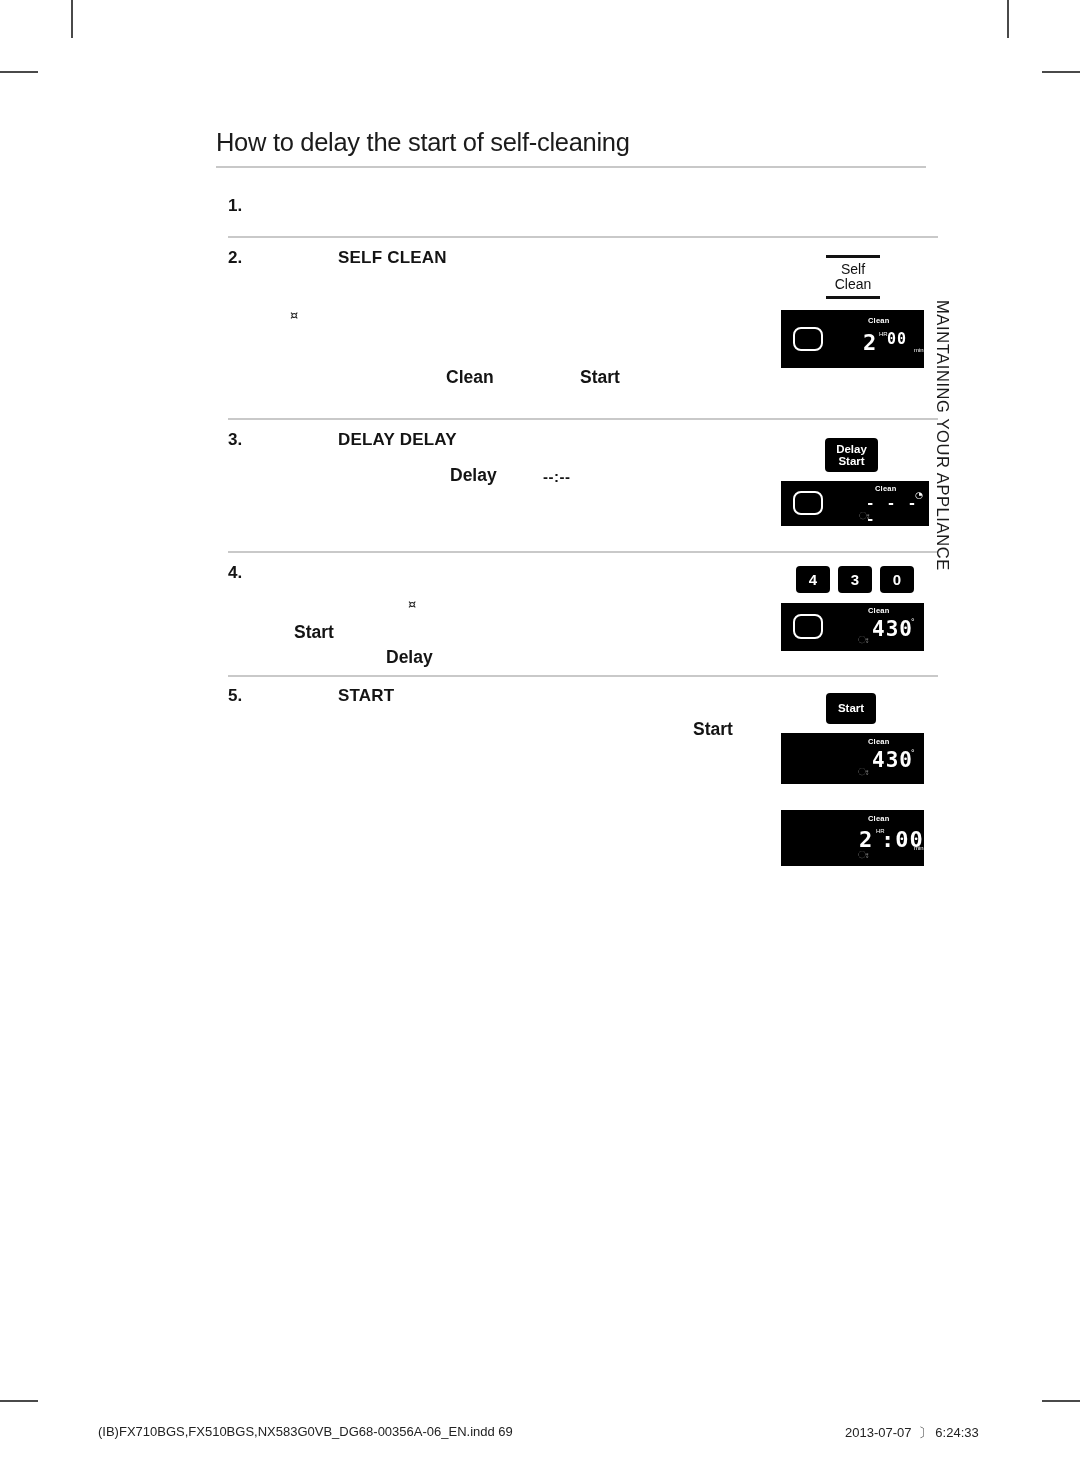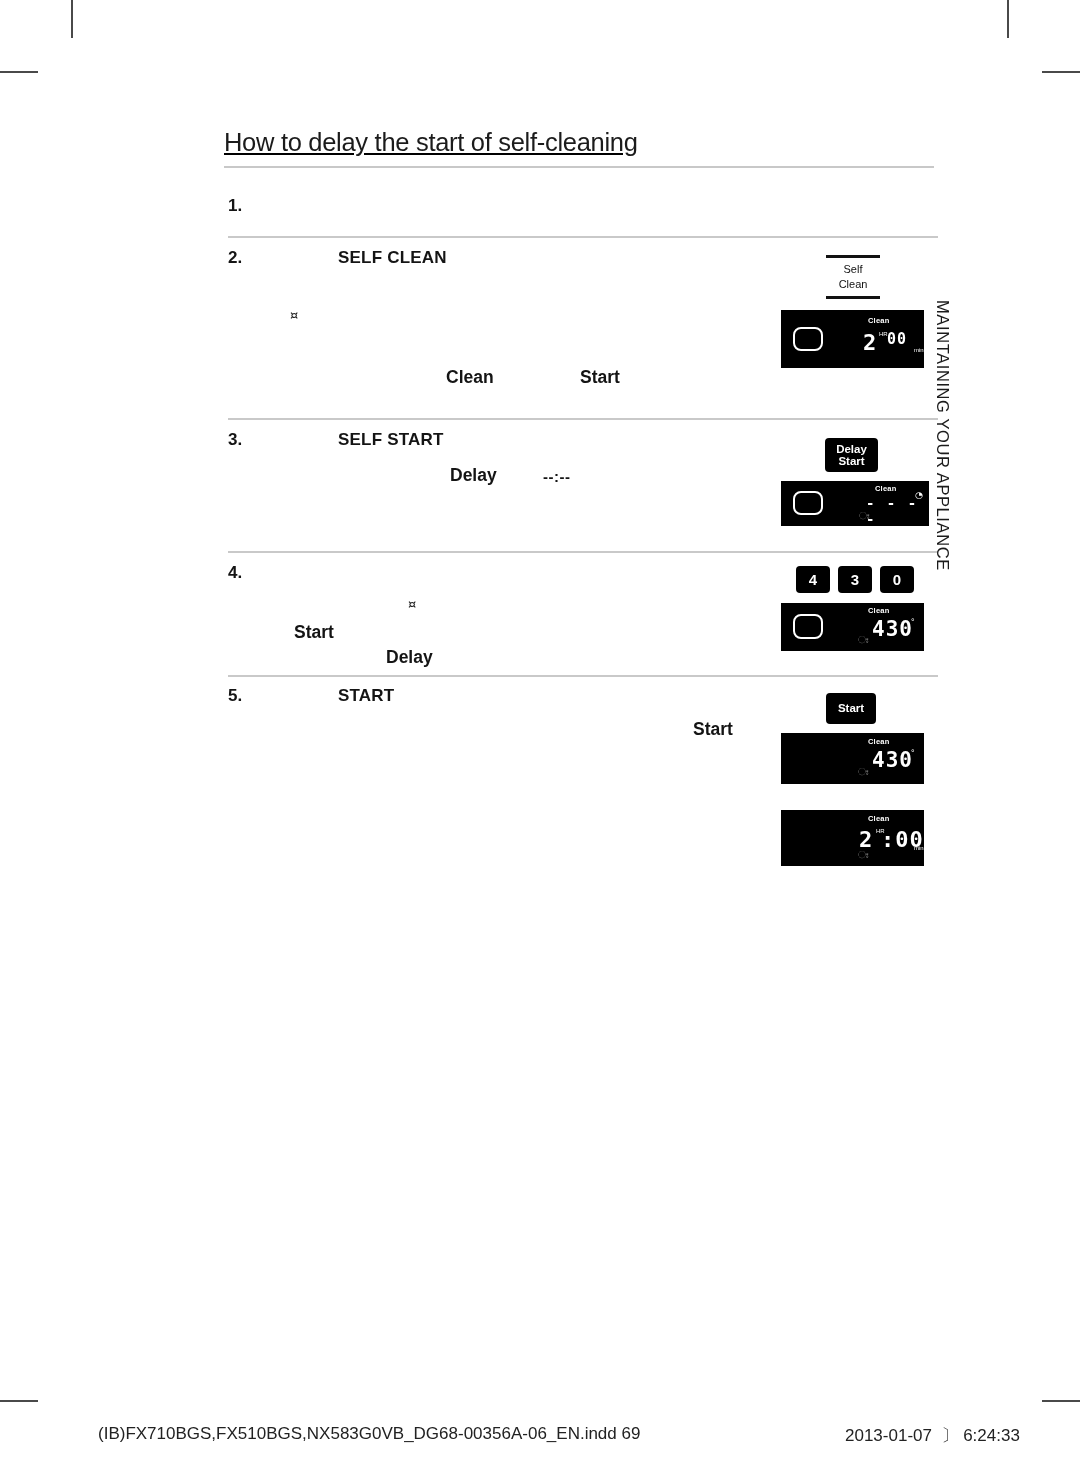--- a/index.html
+++ b/index.html
@@ -13,24 +13,23 @@
   .page { position: relative; width: 1080px; height: 1472px; background: #fff; }
 
   
   .crop { position: absolute; background: #4a4a4a; }
   .crop.v { width: 2px; height: 38px; }
   .crop.h { height: 2px; width: 38px; }
 
   
   .content {
     position: absolute;
-    left: 224px;
+    left: 216px;
     top: 128px;
     width: 710px;
-    text-decoration: underline;
   }
 
   .page-title {
     font-size: 25.5px;
     font-weight: 400;
     color: #1b1b1b;
     letter-spacing: -0.3px;
     padding-bottom: 9px;
     white-space: nowrap;
   }
@@ -157,21 +156,21 @@
     display: flex;
     align-items: center;
     justify-content: center;
   }
 
   
   .bracket-line { position: absolute; height: 3px; background: #111; }
   .bracket-text {
     position: absolute;
     text-align: center;
-    font-size: 11px;
+    font-size: 14px;
     line-height: 14.5px;
     color: #111;
   }
 
   
   .side-tab {
     position: absolute;
     left: 952px;
     top: 300px;
     width: 380px;
@@ -193,21 +192,21 @@
     text-align: right;
     font-size: 21px;
     color: #6f6f6f;
     letter-spacing: -0.2px;
   }
   .footer b { color: #3a3a3a; font-weight: bold; }
 
   .printline {
     position: absolute;
     top: 1424px;
-    font-size: 17px;
+    font-size: 13px;
     color: #222;
     font-family: "Liberation Sans", sans-serif;
     white-space: nowrap;
   }
   .printline.left { left: 98px; }
   .printline.right { left: 845px; }
   .glyph-box { font-family: "DejaVu Sans", sans-serif; }
 </style>
 </head>
 <body>
@@ -253,21 +252,21 @@
     <div class="disp-knob" style="left:12px; top:17px; width:30px; height:24px;"></div>
     <div class="disp-label" style="left:87px; top:6px;">Clean</div>
     <div class="seg" style="left:82px; top:20px; font-size:22px;">2</div>
     <div class="seg-unit" style="left:98px; top:21px;">HR</div>
     <div class="seg" style="left:106px; top:20px; font-size:15px;">00</div>
     <div class="seg-unit" style="left:133px; top:37px;">min</div>
   </div>
 
   <div class="step" style="position:absolute; left:228px; top:430px; height:114px;">
     <div class="num" style="top:0;">3.</div>
-    <div class="head" style="left:110px; top:0;">SELF START</div>
+    <div class="head" style="left:110px; top:0;">DELAY DELAY</div>
     <div class="inline-word" style="left:222px; top:35px;">Delay</div>
     <div class="dash-word" style="left:315px; top:38px;">--:--</div>
   </div>
   <div class="step-rule" style="position:absolute; left:228px; top:551px;"></div>
 
   <div class="panel-btn" style="left:825px; top:438px; width:53px; height:34px; flex-direction:column;">
     <span>Delay</span>
     <span>Start</span>
   </div>
 
@@ -329,16 +328,16 @@
     <div class="seg" style="left:100px; top:17px; font-size:22px;">:00</div>
     <div class="seg-unit" style="left:133px; top:35px;">min</div>
     <div class="lock-ico" style="left:77px; top:39px;">ඃ</div>
   </div>
 
   <div class="side-tab">MAINTAINING YOUR APPLIANCE</div>
 
 
   <div class="printline left">(IB)FX710BGS,FX510BGS,NX583G0VB_DG68-00356A-06_EN.indd   69</div>
   <div class="printline right">
-    <span>2013-01-07</span>&nbsp;&nbsp;<span class="glyph-box">〕</span>&nbsp;<span>6:24:33</span>
+    <span>2013-07-07</span>&nbsp;&nbsp;<span class="glyph-box">〕</span>&nbsp;<span>6:24:33</span>
   </div>
 
 </div>
 
 </body></html>

